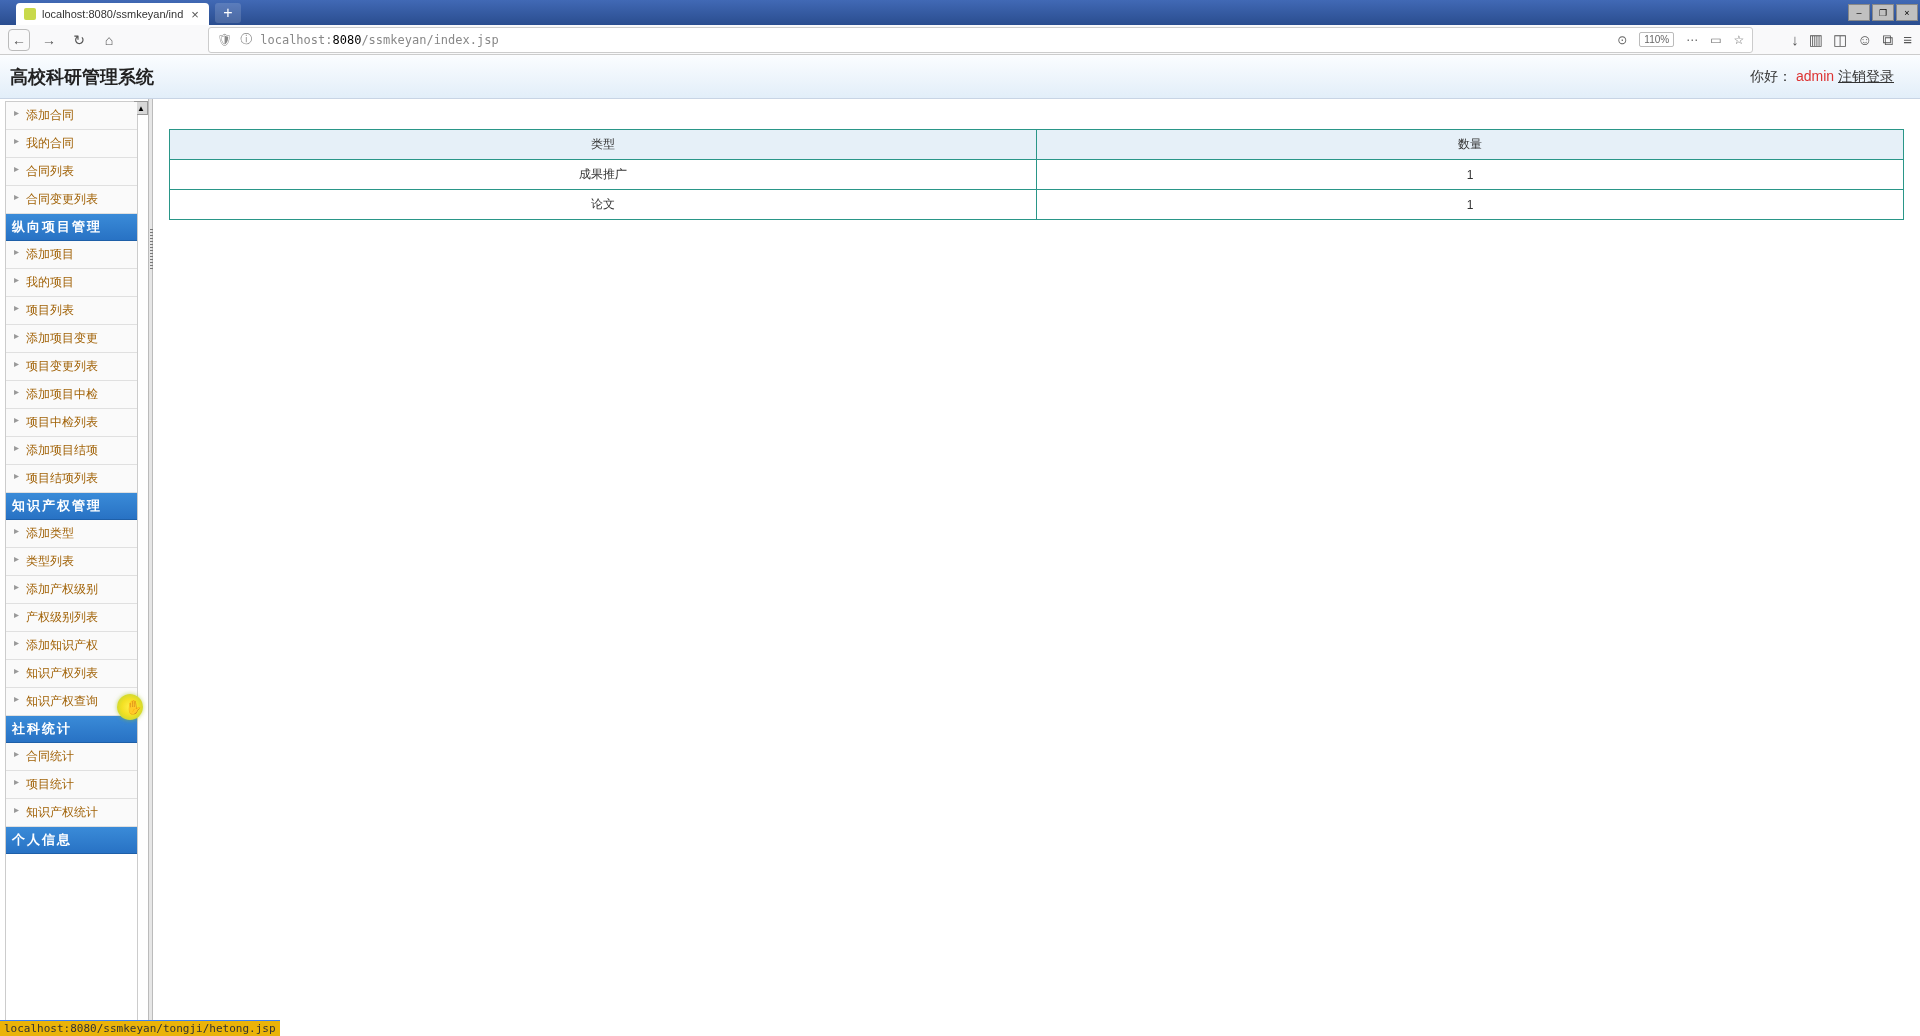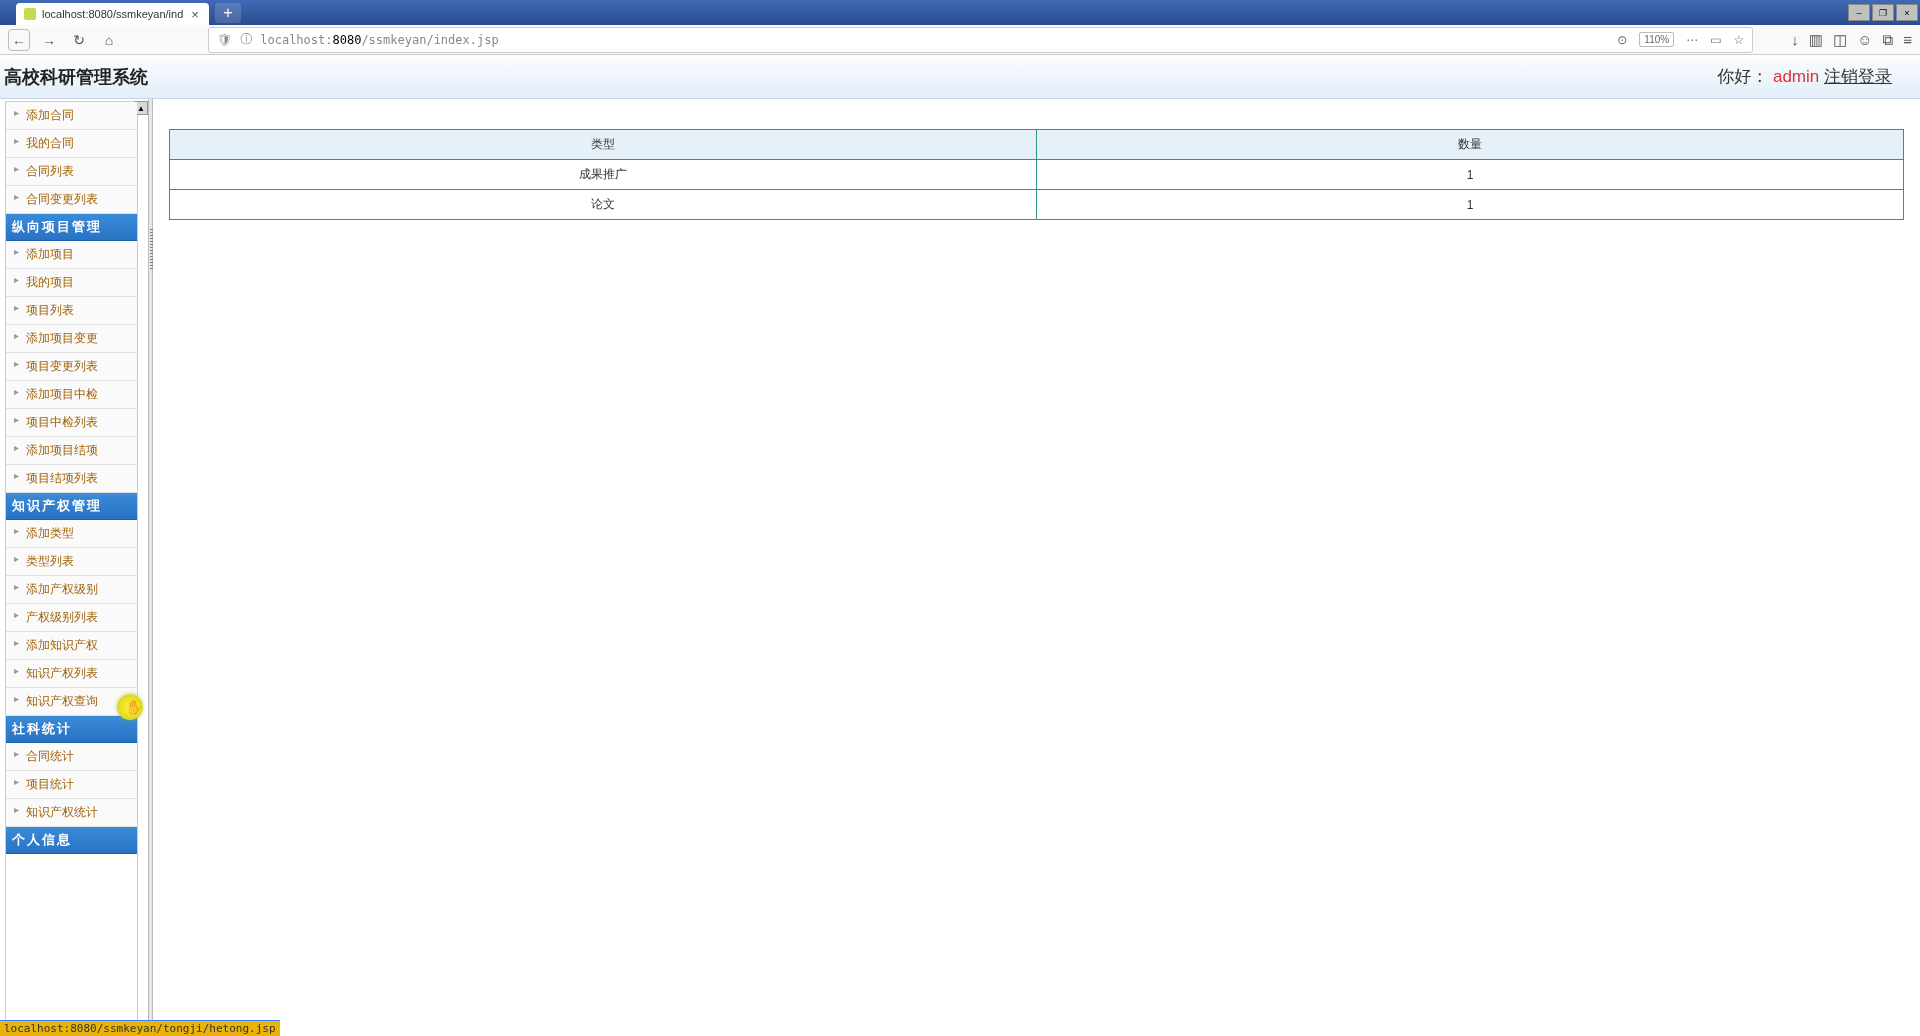--- a/index.html
+++ b/index.html
@@ -22,23 +22,23 @@
     .url-shield { color: #888; }
     .url-info { color: #888; }
     .url-text { flex: 1; font: 12px monospace; color: #888; }
     .url-text .blk { color: #000; }
     .url-right { display: flex; align-items: center; gap: 12px; color: #666; }
     .zoom-badge { border: 1px solid #bbb; padding: 1px 4px; font-size: 10px; border-radius: 2px; }
     .toolbar-right { display: flex; gap: 10px; color: #555; }
     .toolbar-right > span { font-size: 15px; }
     
     
-    .app-header { height: 44px; background: linear-gradient(#fbfdff, #e2eef9); border-bottom: 1px solid #c8d4e4; padding: 8px 4px; display: flex; align-items: center; }
+    .app-header { height: 44px; background: linear-gradient(#fbfdff, #e2eef9); border-bottom: 1px solid #c8d4e4; padding: 8px 10px; display: flex; align-items: center; }
     .app-title { font-size: 18px; font-weight: bold; color: #222; }
-    .user-info { margin-left: auto; margin-right: 24px; font-size: 17px; color: #333; }
+    .user-info { margin-left: auto; margin-right: 16px; font-size: 14px; color: #333; }
     .user-info .uname { color: #d33; }
     .logout { text-decoration: underline; cursor: pointer; }
     
     .layout { display: flex; height: calc(100vh - 112px); }
     .sidebar-wrap { width: 148px; position: relative; background: #fff; }
     .sidebar { width: 133px; height: 100%; overflow-y: auto; border: 1px solid #ccc; margin-left: 5px; margin-top: 2px; }
     .sidebar::-webkit-scrollbar { width: 14px; }
     .sidebar::-webkit-scrollbar-track { background: #f0f0f0; }
     .sidebar::-webkit-scrollbar-thumb { background: #c0c0c0; border: 1px solid #999; }
     .scroll-arrow { position: absolute; right: 0; width: 14px; height: 14px; background: #d8d8d8; border: 1px solid #999; font-size: 8px; display: flex; align-items: center; justify-content: center; }

